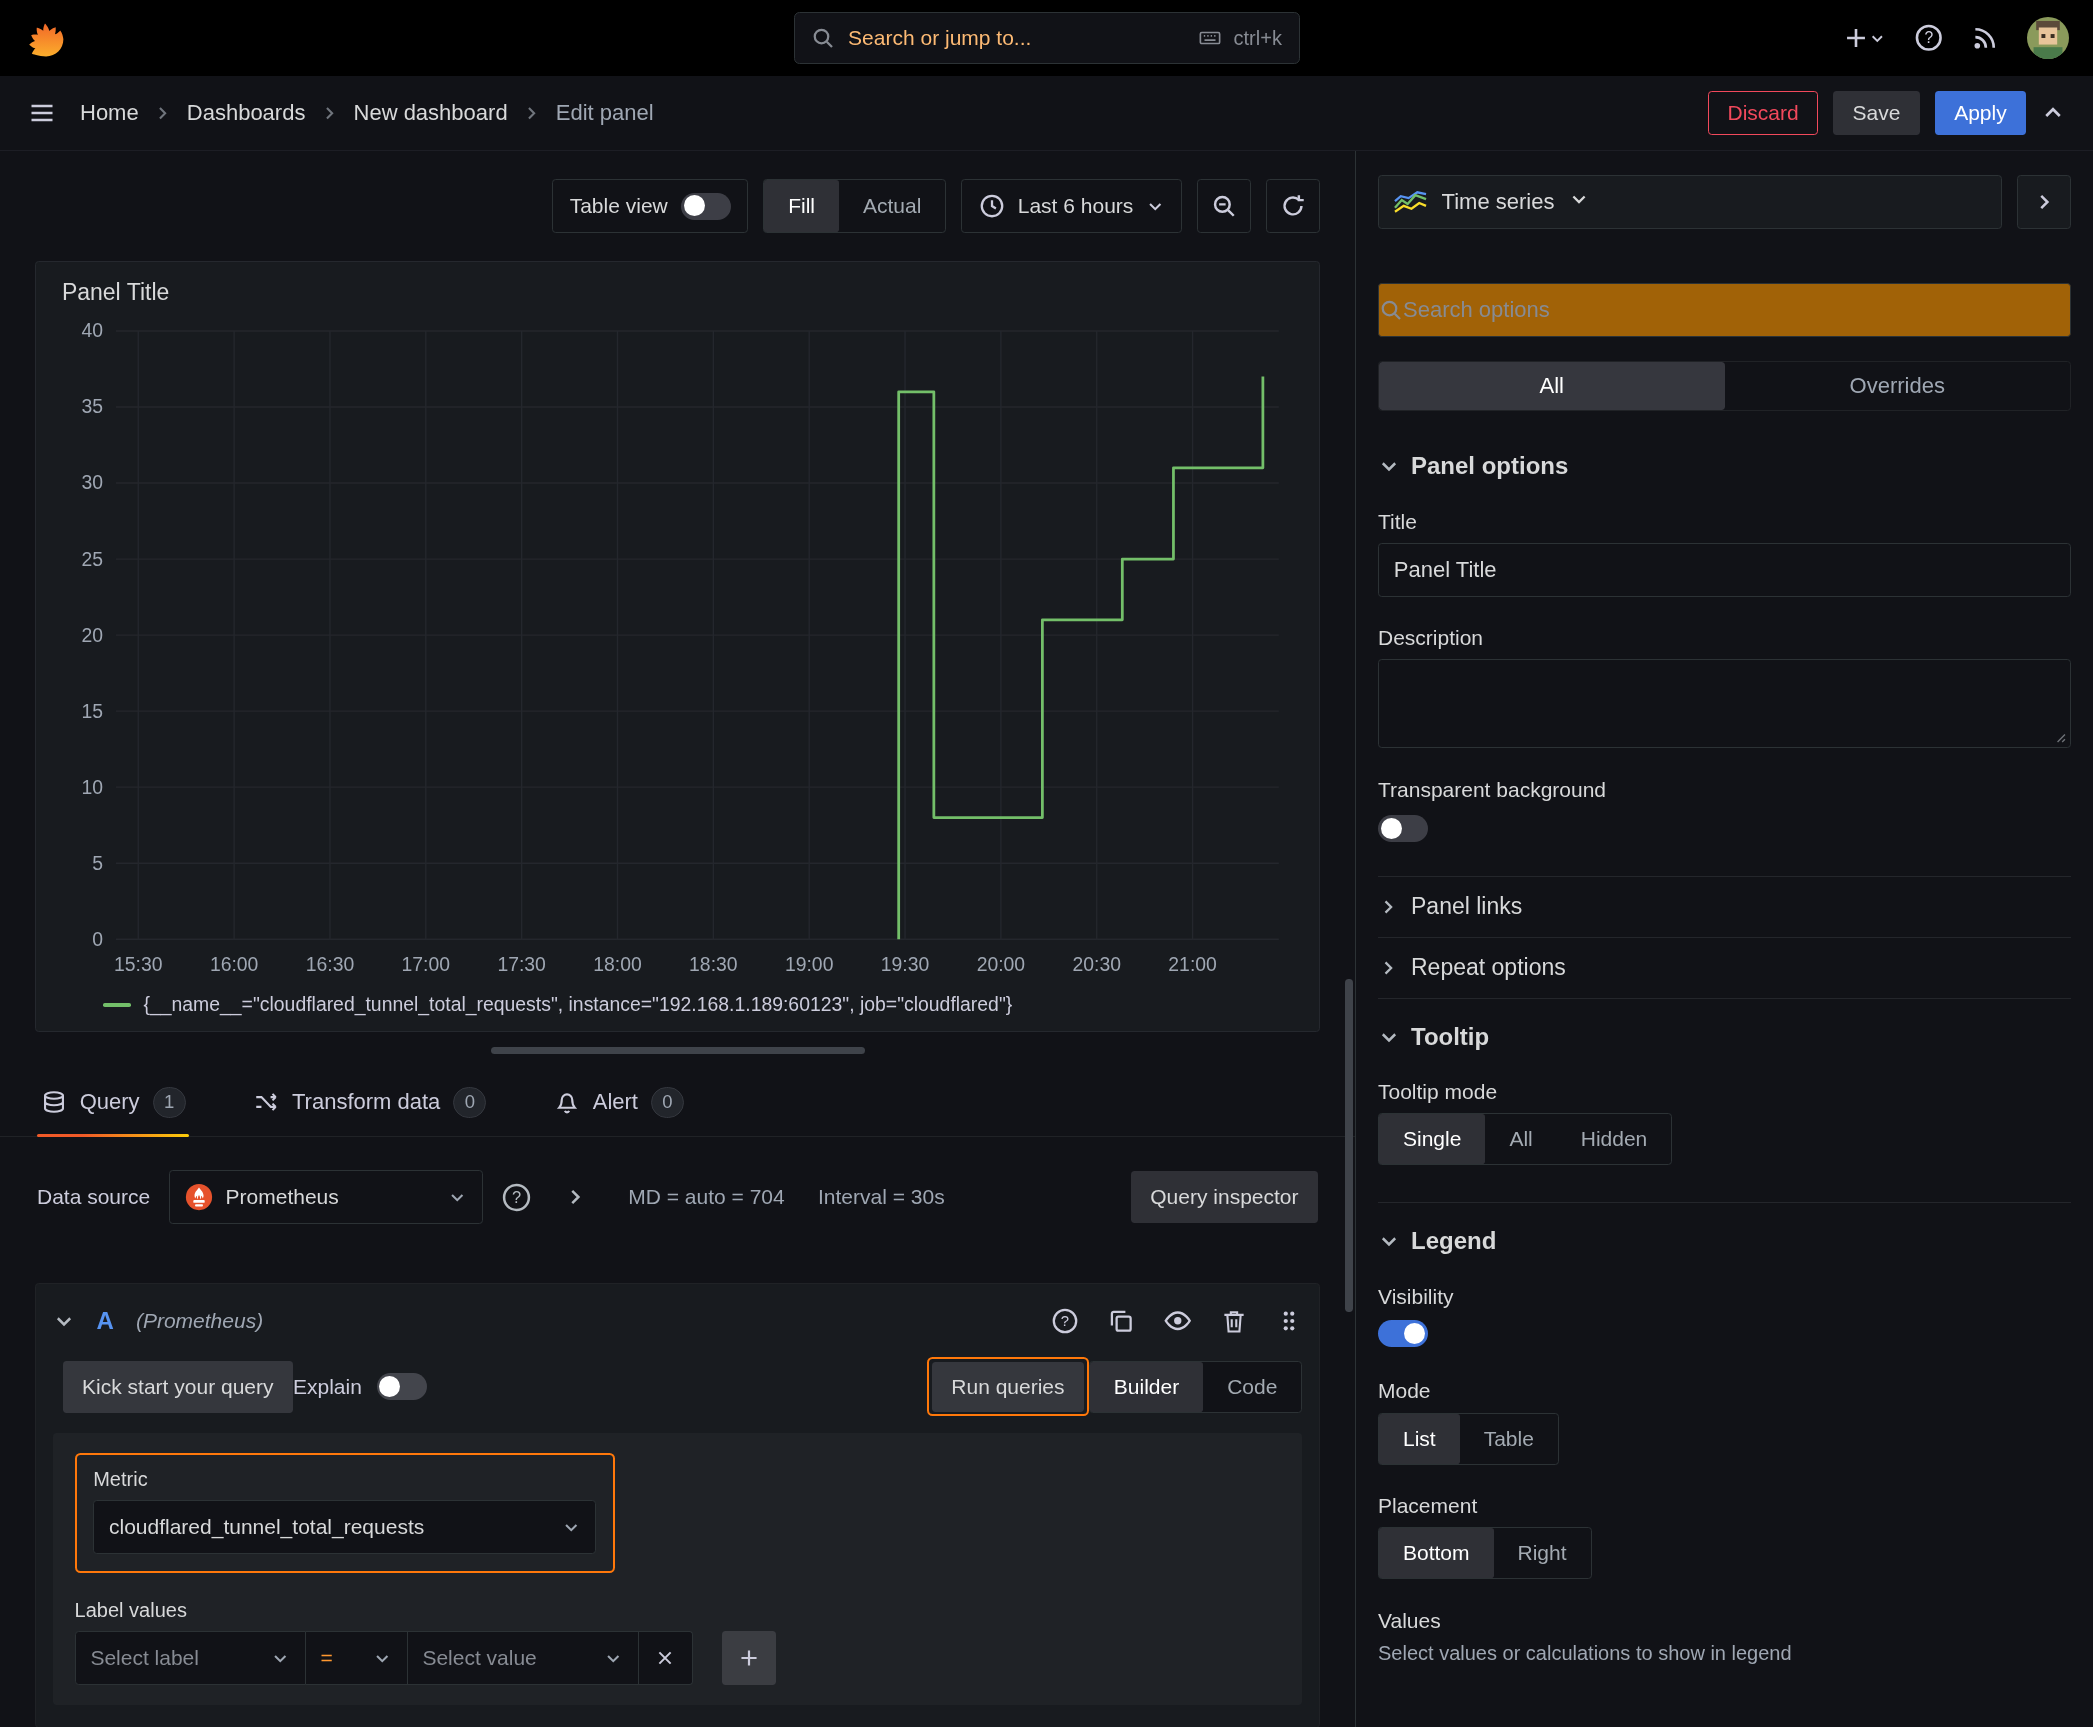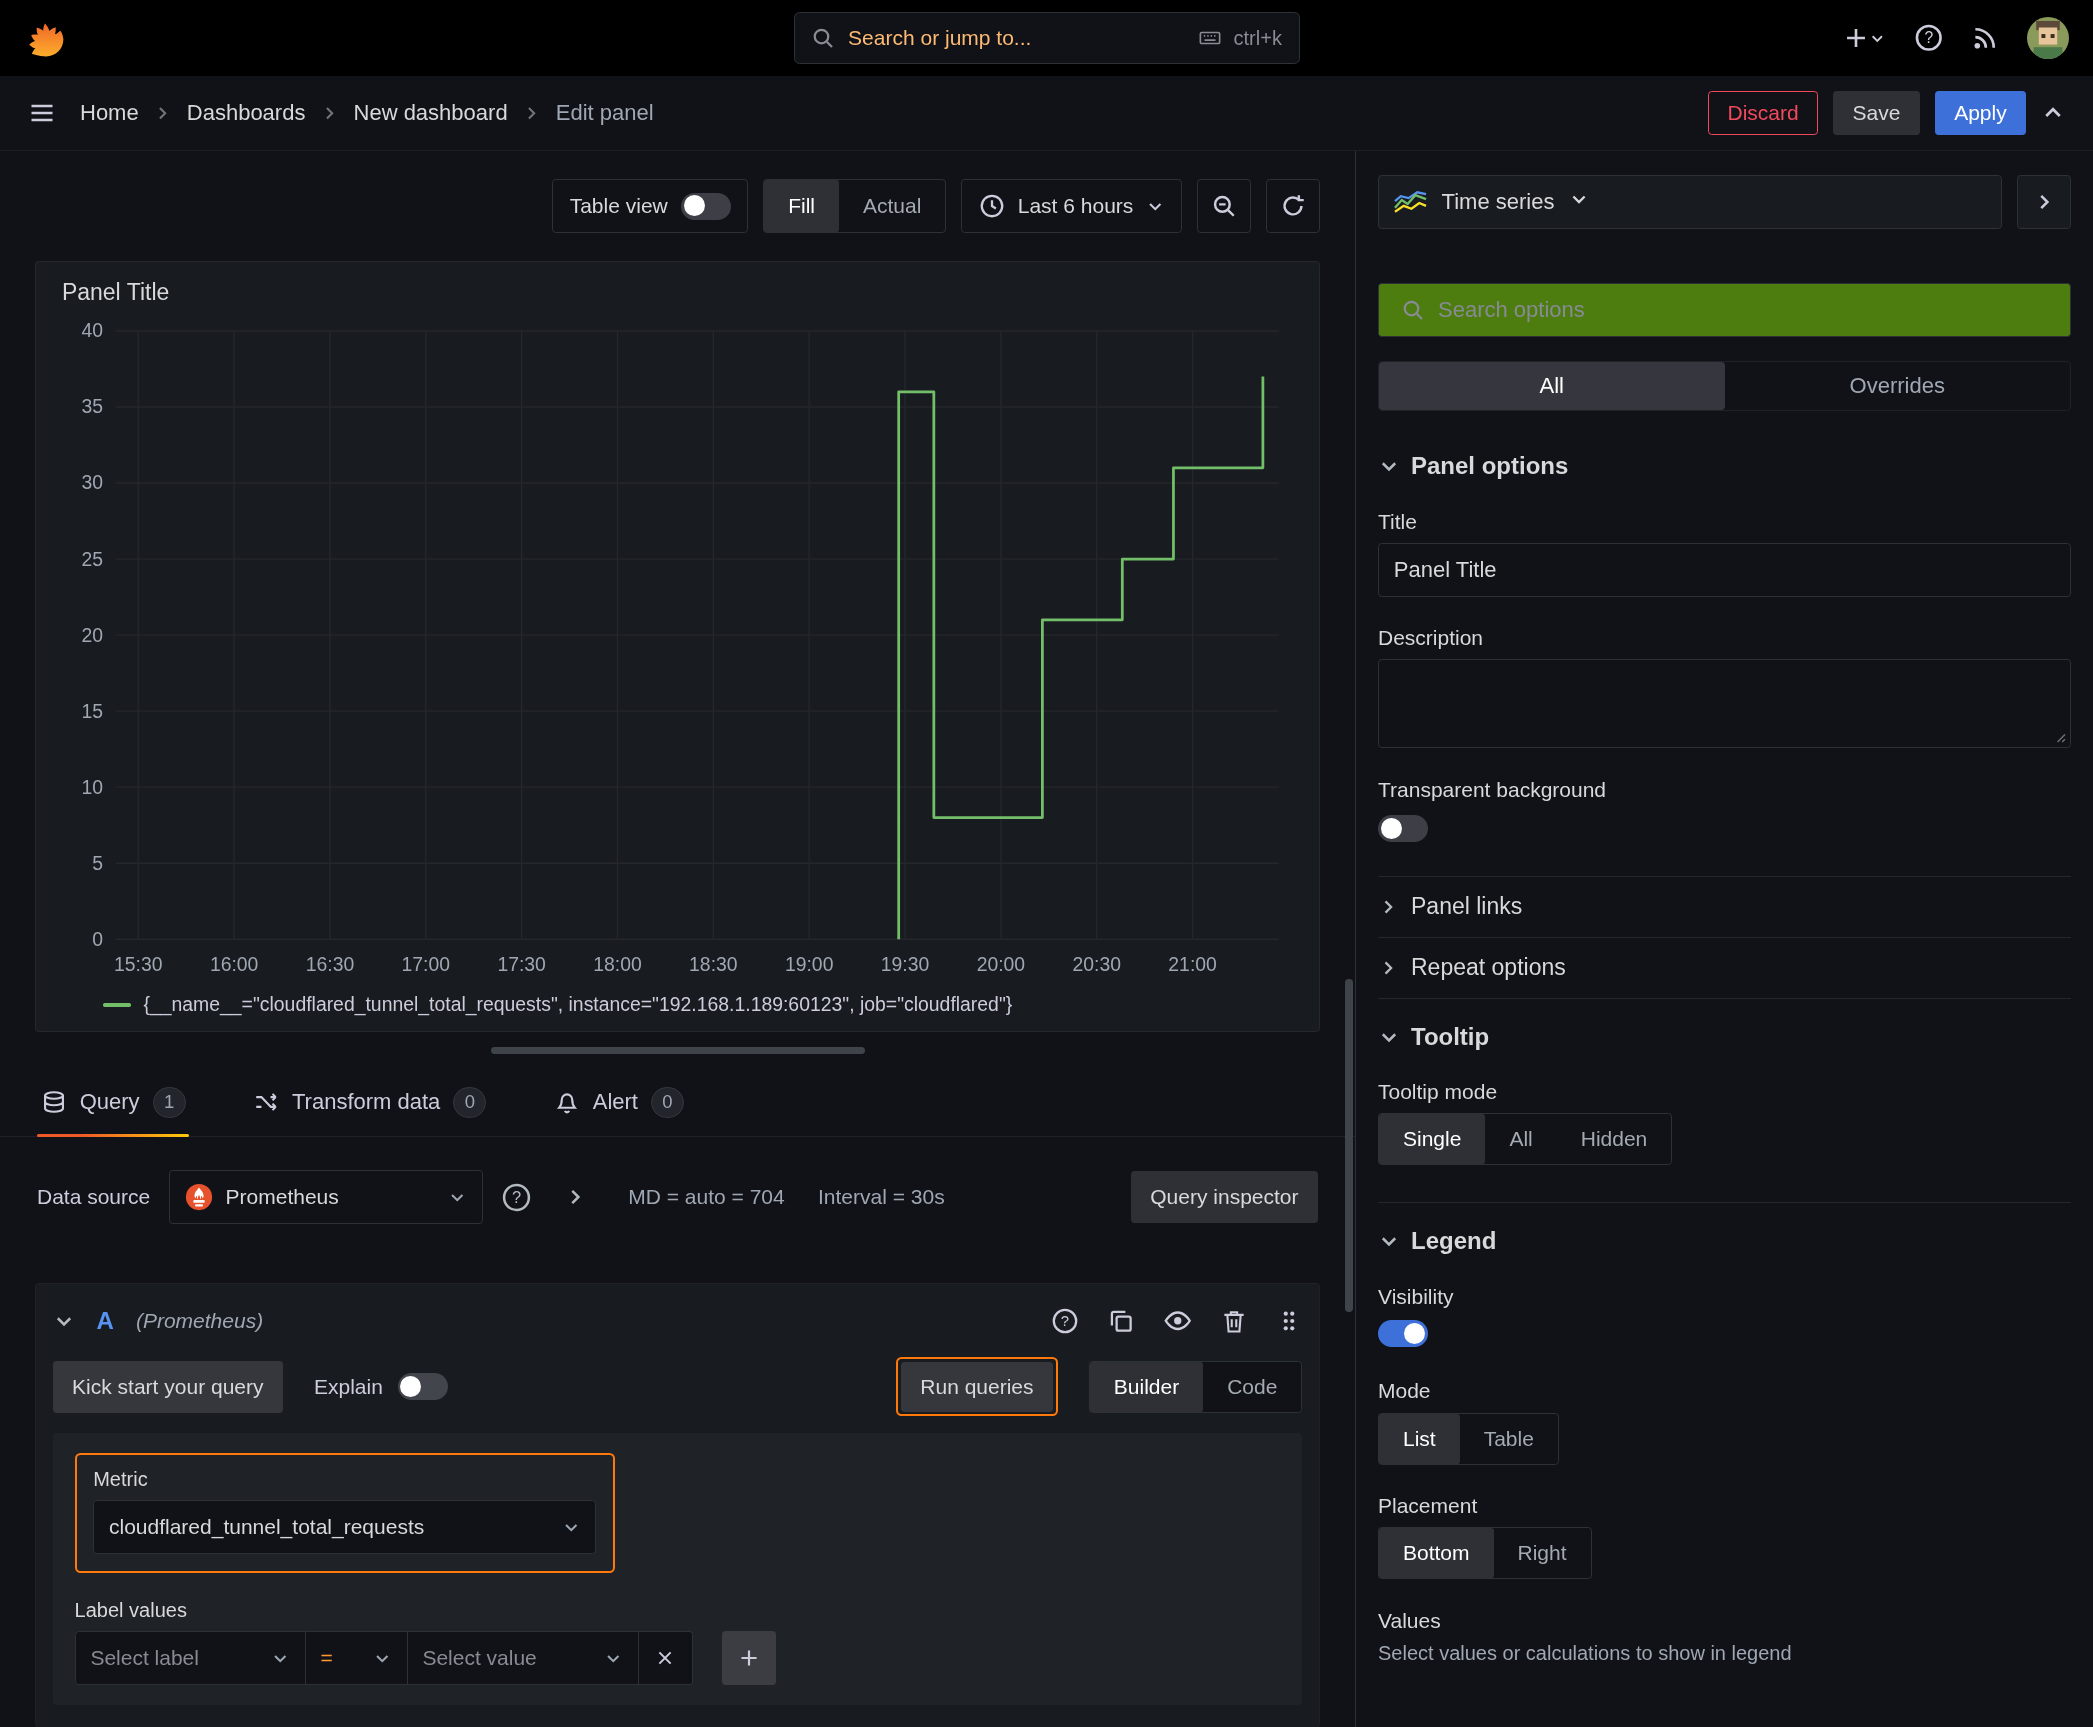--- a/index.html
+++ b/index.html
@@ -75,37 +75,37 @@
   .select { height:54px; background:#111217; border:0.9px solid #2c3235; border-radius:3.7px; display:flex;
     align-items:center; gap:13px; padding:0 14.8px; font-size:21px; color:#d8d9da; white-space:nowrap; }
   .select .chev { margin-left:auto; color:#9fa7b3; display:flex; }
   .muted { color:#9fa7b3; }
   .query-card { margin:59px 35px 0 35px; background:#181b1f; border:0.9px solid #202226; border-radius:3.7px;
     padding:9.2px 16.6px 22px 16.6px; flex:1; }
   .qc-header { height:54px; display:flex; align-items:center; gap:22px; }
   .ref-id { color:#5794f2; font-size:24px; font-weight:bold; }
   .ref-note { color:#9fa7b3; font-size:21px; font-style:italic; }
   .qc-icons { margin-left:auto; display:flex; align-items:center; gap:28px; color:#b4bac1; }
-  .qc-toolbar { display:flex; align-items:center; gap:31px; margin-top:9.2px; }
+  .qc-toolbar { display:flex; align-items:center; margin-top:9.2px;margin-left:10px; }
   .orange-wrap { border:2.8px solid #ff780a; border-radius:5.5px; padding:2.8px; }
   .editor-body { background:#1f2226; border-radius:3.7px; margin-top:16.6px; padding:20px 22px; }
   .field-label { font-size:20px; color:#d8d9da; margin-bottom:9.2px; }
   .metric-box { border:2.8px solid #ff780a; border-radius:5.5px; padding:13px 16.6px 16.6px 16.6px; display:inline-block; }
   .filters-row { display:flex; align-items:center; gap:0; margin-top:5.5px; }
   .placeholder { color:#878b93; }
   .op { color:#ff9830; }
 
   
   .viz-row { display:flex; gap:14.8px; }
   .viz-select { flex:1; height:54px; background:#181b1f; border:0.9px solid #2c3235; border-radius:3.7px;
     display:flex; align-items:center; gap:14.8px; padding:0 14.8px; font-size:22px; color:#d8d9da; }
   .sq-btn { width:54px; height:54px; border:0.9px solid #2c3235; border-radius:3.7px; background:#181b1f;
     display:flex; align-items:center; justify-content:center; color:#ccccdc; }
-  .opt-search { margin-top:54px; height:54px; border:0.9px solid #2c3235; border-radius:3.7px; background:#4d7c0f;
-    display:flex; align-items:center; gap:13px; padding:0 22px; }
+  .opt-search { margin-top:54px; height:54px; border:0.9px solid #2c3235; border-radius:3.7px; background:#a16207;
+    display:flex; align-items:center; padding:0 0; }
   .opt-search input { flex:1; background:transparent; border:none; outline:none; color:#d8d9da; font-size:22px;
     font-family:"Liberation Sans", sans-serif; }
   .opt-search input::placeholder { color:#878b93; }
   .seg-full { margin-top:24px; display:flex; height:50px; border-radius:3.7px; overflow:hidden; background:#111217; border:0.9px solid #202226; }
   .seg-full .opt { flex:1; display:flex; align-items:center; justify-content:center; font-size:22px; color:#9fa7b3; }
   .seg-full .opt.sel { background:rgba(204,204,220,0.2); color:#fff; border-radius:3.7px; }
   .section-head { display:flex; align-items:center; gap:11px; font-size:24px; font-weight:bold; color:#d8d9da; margin-top:41px; }
   .side-label { font-size:21px; color:#d8d9da; margin-top:29.5px; margin-bottom:9.2px; }
   .text-input { width:100%; height:54px; background:#111217; border:0.9px solid #2c3235; border-radius:3.7px;
     color:#d8d9da; font-size:22px; padding:0 14.8px; font-family:"Liberation Sans", sans-serif; outline:none; }

